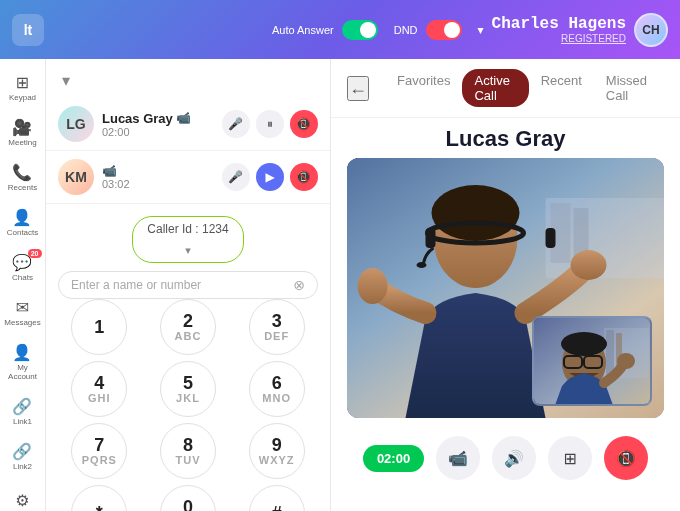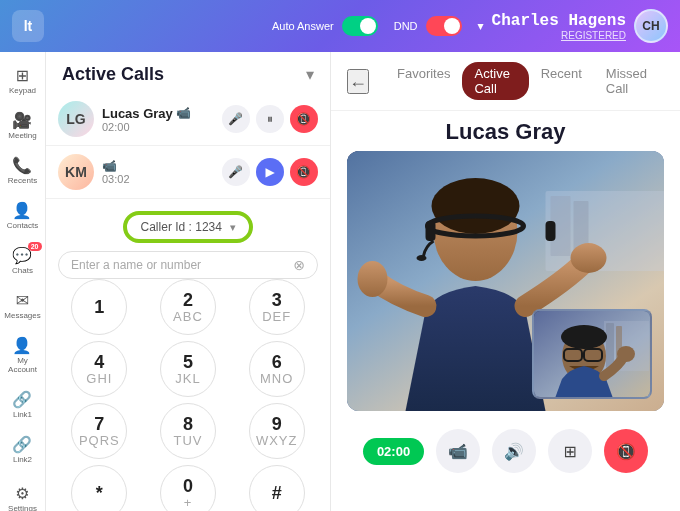--- a/index.html
+++ b/index.html
@@ -1,21 +1,21 @@
 <!DOCTYPE html>
 <html><head>
   <meta charset="utf-8">
   <style>
     * { box-sizing: border-box; margin: 0; padding: 0; }
     body { font-family: -apple-system, BlinkMacSystemFont, 'Segoe UI', sans-serif; background: #f0f0f5; width: 680px; height: 511px; overflow: hidden; }
 
     
     .header {
       background: linear-gradient(135deg, #4a90d9 0%, #6c5ce7 50%, #a855f7 100%);
-      height: 52px;
+      height: 59px;
       display: flex;
       align-items: center;
       justify-content: space-between;
       padding: 11px 12px;
     }
     .header-logo {
       width: 32px; height: 32px;
       background: rgba(255,255,255,0.2);
       border-radius: 8px;
       display: flex; align-items: center; justify-content: center;
@@ -125,44 +125,45 @@
     }
     .btn-red { background: #ff4757; color: white; }
     .btn-pause { background: #f0f0f5; color: #555; }
     .btn-play { background: #5b6ef5; color: white; }
     .btn-mic { background: #f0f0f5; color: #555; }
 
     
     .keypad-section { padding: 12px; flex: 1; }
     .caller-id-row {
       display: flex; align-items: center; justify-content: center;
-      border: 4px solid #84cc16; border-radius: 20px; padding: 5px 14px;
+      border: 1px solid #84cc16; border-radius: 20px; padding: 5px 14px;
       gap: 8px; width: fit-content; margin: 0 auto 8px;
       cursor: pointer;
+      flex-direction: column;
     }
     .caller-id-text { font-size: 12px; color: #555; }
     .search-input-row {
       border: 1px solid #e0e0e0; border-radius: 20px;
       display: flex; align-items: center; padding: 5px 12px;
       gap: 6px;
     }
     .search-placeholder { font-size: 12px; color: #aaa; flex: 1; }
     .clear-btn { color: #aaa; font-size: 14px; cursor: pointer; }
     .keypad-grid {
       display: grid; grid-template-columns: repeat(3, 1fr);
       gap: 6px;
     }
     .key-btn {
       display: flex; flex-direction: column; align-items: center; justify-content: center;
       border: 1.5px solid #e0e0e0; border-radius: 50%;
       width: 56px; height: 56px; cursor: pointer;
       margin: 0 auto; background: white;
     }
     .key-main { font-size: 18px; font-weight: 600; color: #222; line-height: 1; }
-    .key-sub { font-size: 13px; color: #aaa; letter-spacing: 1px; }
+    .key-sub { font-size: 11px; color: #aaa; letter-spacing: 1px; font-weight: bold; }
 
     
     .right-panel {
       flex: 1;
       background: white;
       display: flex;
       flex-direction: column;
     }
     .right-nav {
       display: flex; align-items: center; padding: 10px 16px;
@@ -303,21 +304,20 @@
     </div>
     <div style="flex:1"></div>
     <div class="sidebar-item">
       <span class="sidebar-icon">⚙</span>
       <span class="sidebar-label">Settings</span>
     </div>
   </div>
 
   <div class="left-panel">
     <div class="left-panel-header">
-      <span class="left-panel-title">Active Calls</span>
       <span class="collapse-icon">▾</span>
     </div>
 
     <div class="call-item">
       <div class="call-avatar" style="background: linear-gradient(135deg,#a8edea,#fed6e3);">LG</div>
       <div class="call-info">
         <div class="call-name">
           <span>Lucas Gray</span>
           <span class="video-icon-small">📹</span>
         </div>

